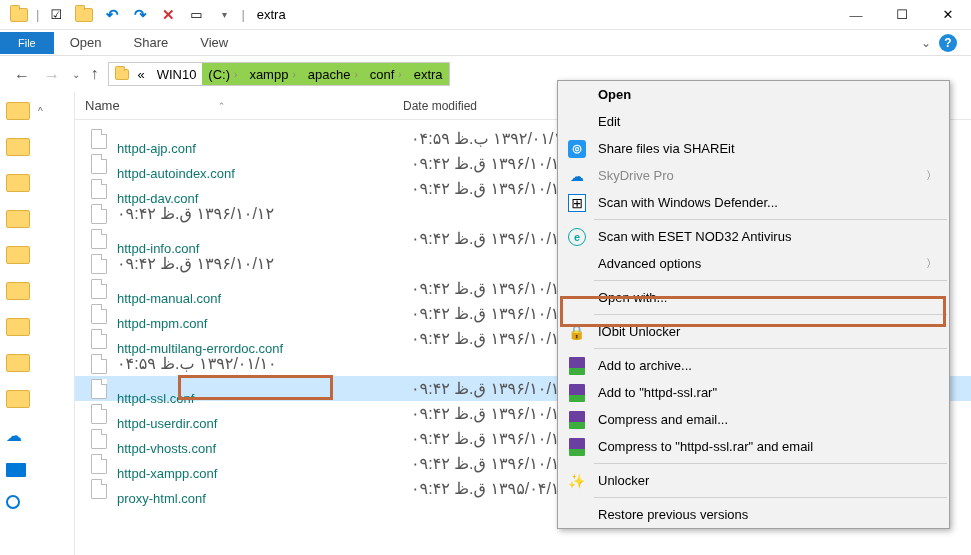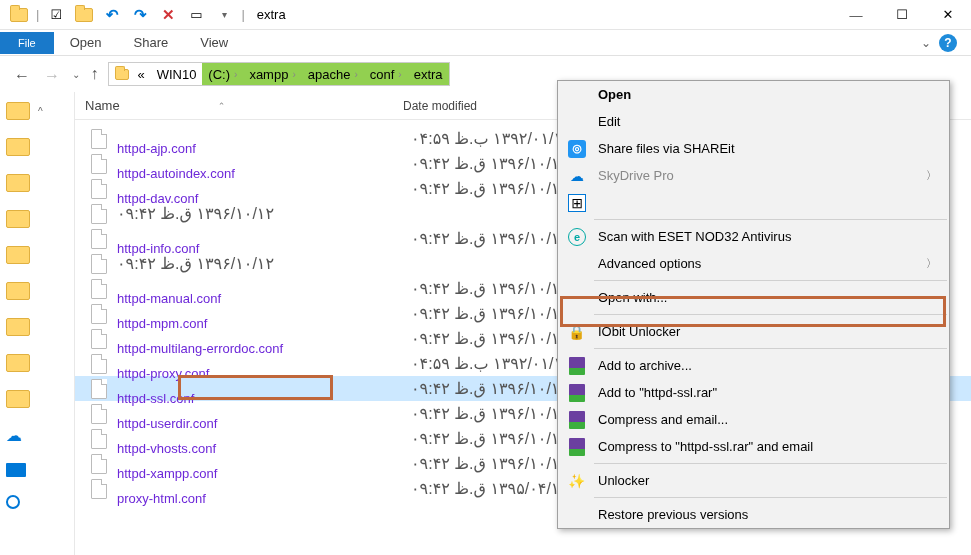--- a/index.html
+++ b/index.html
@@ -48,21 +48,21 @@
     .columns { display: flex; height: 28px; border-bottom: 1px solid #e8e8e8; align-items: center; gap: 8px; }
     .col-name { flex: 0 0 320px; padding-left: 10px; color: #444; font-size: 12px; display: flex; align-items: center; gap: 8px; }
     .sort-caret { font-size: 9px; color: #888; margin-left: 90px; }
     .col-date { flex: 0 0 160px; color: #444; font-size: 12px; }
     
     .rows { padding-top: 6px; }
     .row { display: flex; height: 25px; align-items: center; padding-left: 16px; }
     .row.selected { background: #cce8ff; }
     .file-icon { width: 16px; height: 20px; background: #fff; border: 1px solid #bbb; border-radius: 1px; margin-right: 10px; position: relative; }
     .file-icon::after { content: ""; position: absolute; right: -1px; top: -1px; width: 5px; height: 5px; background: #fff; border-left: 1px solid #bbb; border-bottom: 1px solid #bbb; }
-    .fname { flex: 0 0 294px; color: #6d28d9; font-size: 13px; margin-top: 20px; }
+    .fname { flex: 0 0 294px; color: #0f766e; font-size: 13px; margin-top: 20px; }
     .fdate { flex: 0 0 160px; color: #555; font-size: 16px; text-align: left; direction: rtl; }
     
     .box-orange { position: absolute; border: 3px solid #c0673b; pointer-events: none; }
     
     .context-menu { position: absolute; left: 557px; top: 80px; width: 393px; background: #f2f2f2; border: 1px solid #a0a0a0; box-shadow: 2px 2px 6px rgba(0,0,0,0.3); z-index: 10; }
     .cm-item { height: 27px; display: flex; align-items: center; padding-left: 40px; position: relative; }
     .cm-item.bold { font-weight: bold; align-items: center; }
     .cm-item.disabled { color: #888; }
     .cm-icon { position: absolute; left: 10px; width: 18px; height: 18px; display: flex; align-items: center; justify-content: center; font-size: 14px; }
     .cm-sep { height: 1px; background: #d0d0d0; margin: 3px 2px 3px 36px; }
@@ -228,21 +228,20 @@
           <div class="fname">httpd-mpm.conf</div>
           <div class="fdate">۱۳۹۶/۱۰/۱۲ ق.ظ ۰۹:۴۲</div>
         </div>
         <div class="row">
           <div class="file-icon"></div>
           <div class="fname">httpd-multilang-errordoc.conf</div>
           <div class="fdate">۱۳۹۶/۱۰/۱۲ ق.ظ ۰۹:۴۲</div>
         </div>
         <div class="row">
           <div class="file-icon"></div>
-          <div class="fname">httpd-proxy.conf</div>
           <div class="fdate">۱۳۹۲/۰۱/۱۰ ب.ظ ۰۴:۵۹</div>
         </div>
         <div class="row selected">
           <div class="file-icon"></div>
           <div class="fname">httpd-ssl.conf</div>
           <div class="fdate">۱۳۹۶/۱۰/۱۲ ق.ظ ۰۹:۴۲</div>
         </div>
         <div class="row">
           <div class="file-icon"></div>
           <div class="fname">httpd-userdir.conf</div>
@@ -279,20 +278,21 @@
       <span class="cm-icon cm-shareit">◎</span>
       <span>Share files via SHAREit</span>
     </div>
   <div class="cm-item disabled">
       <span class="cm-icon" style="color:#0078d7">☁</span>
       <span>SkyDrive Pro</span>
       <span class="cm-arrow">〉</span>
     </div>
   <div class="cm-item">
       <span class="cm-icon cm-defender">⊞</span>
+      <span>Scan with Windows Defender...</span>
     </div>
   <div class="cm-sep"></div>
   <div class="cm-item">
       <span class="cm-icon cm-eset">e</span>
       <span>Scan with ESET NOD32 Antivirus</span>
     </div>
   <div class="cm-item">
       <span>Advanced options</span>
       <span class="cm-arrow">〉</span>
     </div>

